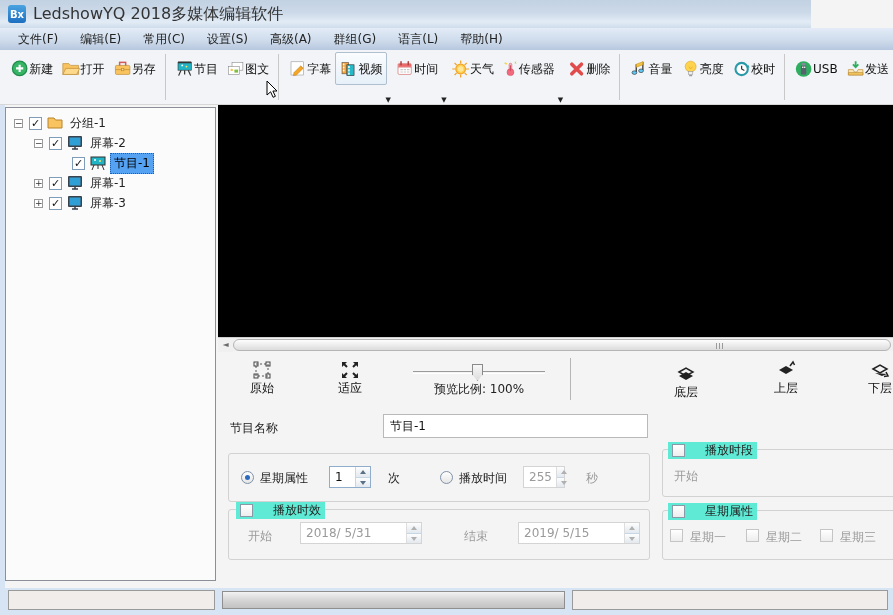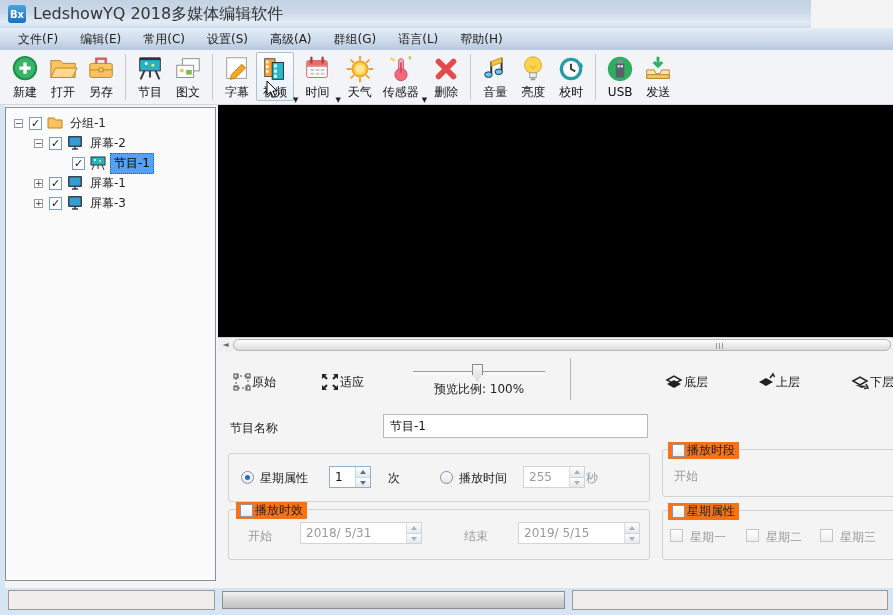--- a/index.html
+++ b/index.html
@@ -17,21 +17,21 @@
 
   
   .menubar { position:absolute; left:0; top:28px; width:893px; height:22px;
     background:linear-gradient(180deg,#e3ecf7 0%,#cfdcec 55%,#b7c7de 100%);
     display:flex; align-items:center; padding-left:18px; gap:22px; }
   .menu-item { color:#222; cursor:default; }
 
   
   .toolbar { position:absolute; left:0; top:50px; width:893px; height:55px; background:#f2f4f7;
     border-bottom:1px solid #d7d7d7; display:flex; align-items:flex-start; padding:2px 0 0 6px; }
-  .tb-btn { display:flex; flex-direction:column; align-items:center; padding:1px 3px 0 3px; min-width:34px; border:1px solid transparent; border-radius:2px; }
+  .tb-btn { display:flex; align-items:center; padding:1px 3px 0 3px; min-width:34px; border:1px solid transparent; border-radius:2px; }
   .tb-btn.active { border-color:#aebfd0; background:linear-gradient(180deg,#fafcfe,#e7f0f9); }
   .tb-icon { width:30px; height:30px; }
   .tb-label { font-size:12px; color:#111; line-height:16px; white-space:nowrap; }
   .tb-sep { width:1px; height:46px; background:#c8c8c8; margin:2px 5px 0 5px; }
   .dd-arrow { font-size:7px; color:#222; align-self:flex-end; margin:22px 0 0 -1px; }
 
   
   .tree-panel { position:absolute; left:5px; top:107px; width:211px; height:474px; background:#fbfbfb; border:1px solid #8a8f98; }
   .tree-row { position:absolute; height:18px; display:flex; align-items:center; white-space:nowrap; }
   .expander { width:9px; height:9px; border:1px solid #9a9a9a; background:#fff; font-size:9px; line-height:7px; text-align:center; color:#333; margin-right:6px; }
@@ -42,35 +42,35 @@
 
   
   .preview { position:absolute; left:218px; top:105px; width:675px; height:232px; background:#000; }
   .hscroll { position:absolute; left:218px; top:337px; width:675px; height:14px; background:#f0f0f0; border-top:1px solid #d0d0d0; }
   .hs-arrow { position:absolute; left:0; top:0; width:15px; height:14px; background:#f0f0f0; color:#6a6a6a; font-size:8px; line-height:14px; text-align:center; }
   .hs-thumb { position:absolute; left:15px; top:1px; width:658px; height:12px; background:linear-gradient(180deg,#fdfdfd,#dcdcdc); border:1px solid #b5b5b5; border-radius:6px; }
   .grip { position:absolute; left:482px; top:3px; width:8px; height:6px;
     background:repeating-linear-gradient(90deg,#9a9a9a 0 1px,transparent 1px 3px); }
 
   
-  .ctl-btn { position:absolute; width:60px; height:44px; display:flex; align-items:center; justify-content:flex-start; }
+  .ctl-btn { position:absolute; width:60px; height:44px; display:flex; flex-direction:column; align-items:center; justify-content:flex-start; }
   .ctl-icon { width:20px; height:20px; }
   .ctl-label { font-size:12px; color:#111; white-space:nowrap; }
   .vsep { position:absolute; width:1px; background:#b5b5b5; }
   .slider-track { position:absolute; left:413px; top:371px; width:132px; height:3px; border-top:1px solid #9a9a9a; border-bottom:1px solid #fff; }
   .slider-thumb { position:absolute; left:472px; top:364px; width:11px; height:17px; background:linear-gradient(180deg,#f7f7f7,#ddd);
     border:1px solid #8a8a8a; clip-path:polygon(0 0,100% 0,100% 60%,50% 100%,0 60%); }
   .slider-label { position:absolute; left:408px; top:381px; width:142px; text-align:center; white-space:nowrap; }
 
   
   .form-label { position:absolute; white-space:nowrap; }
   .gray { color:#9a9a9a; }
   .text-input { position:absolute; height:24px; border:1px solid #b9b9b9; background:#fff; font:12px "DejaVu Sans",sans-serif; padding:0 6px; color:#111; }
   .groupbox { position:absolute; border:1px solid #d2d2d2; border-radius:3px; }
-  .gb-title { position:absolute; display:flex; align-items:center; gap:2px; background:#f97316; padding:0 4px; white-space:nowrap; }
+  .gb-title { position:absolute; display:flex; align-items:center; gap:20px; background:#5eead4; padding:0 4px; white-space:nowrap; }
   .checkbox { width:13px; height:13px; border:1px solid #8a98a8; background:linear-gradient(180deg,#fff,#ededed); display:inline-block; }
   .checkbox.disabled { border-color:#c5c5c5; }
   .radio { position:absolute; width:13px; height:13px; border:1px solid #7f92a8; border-radius:50%; background:linear-gradient(180deg,#fefefe,#e6e6e6); }
   .radio.on::after { content:""; position:absolute; left:3px; top:3px; width:5px; height:5px; border-radius:50%; background:#2a6bc0; }
   .spinner { position:absolute; height:22px; border:1px solid #90aecb; background:#fff; display:flex; }
   .spinner.disabled { border-color:#d4d4d4; }
   .spin-val { flex:1; padding:3px 4px 0 5px; color:#111; }
   .spinner.disabled .spin-val { color:#9a9a9a; }
   .spin-btns { width:15px; border-left:1px solid #c7d6e5; display:flex; flex-direction:column; }
   .spinner.disabled .spin-btns { border-left-color:#ddd; }
@@ -385,21 +385,21 @@
   <div class="spinner" style="left:329px; top:466px; width:42px;">
     <span class="spin-val">1</span>
     <span class="spin-btns">
         <i class="up"></i>
         <i class="dn"></i>
       </span>
   </div>
   <span class="form-label" style="left:388px; top:470px;">次</span>
   <span class="radio" style="left:440px; top:471px;"></span>
   <span class="form-label" style="left:459px; top:470px;">播放时间</span>
-  <div class="spinner disabled" style="left:523px; top:466px; width:62px;">
+  <div class="spinner disabled" style="left:523px; top:466px; width:42px;">
     <span class="spin-val">255</span>
     <span class="spin-btns">
         <i class="up"></i>
         <i class="dn"></i>
       </span>
   </div>
   <span class="form-label gray" style="left:586px; top:470px;">秒</span>
 
   <div class="groupbox" style="left:228px; top:509px; width:422px; height:51px;"></div>
   <div class="gb-title" style="left:236px; top:502px;">

